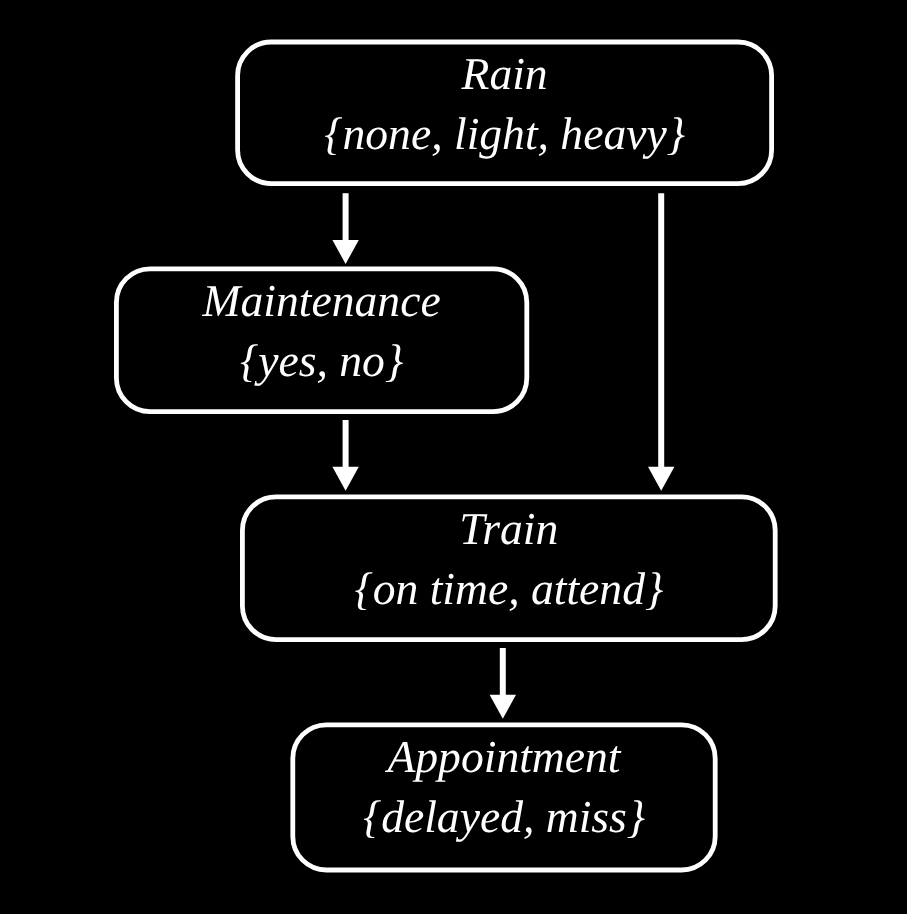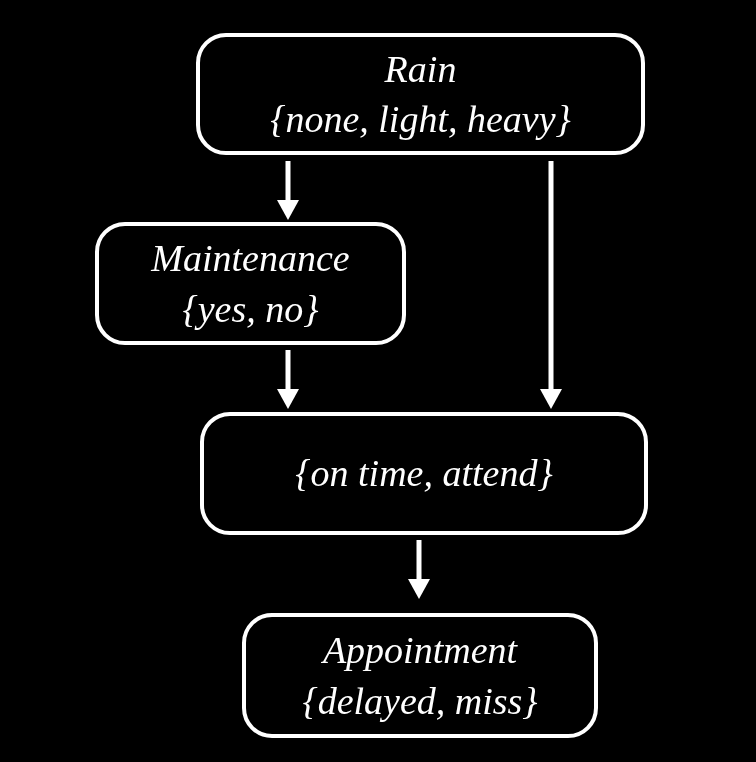--- a/index.html
+++ b/index.html
@@ -18,34 +18,34 @@
   .node {
     position: absolute;
     box-sizing: border-box;
     background: #000000;
     border: 4px solid #ffffff;
     border-radius: 30px;
     color: #ffffff;
     display: flex;
     flex-direction: column;
     align-items: center;
-    justify-content: center;
+    justify-content: flex-start;
     text-align: center;
     font-style: italic;
     font-size: 38px;
     line-height: 1.32;
   }
   .node .node-name,
   .node .node-domain {
     white-space: nowrap;
   }
   #node-rain        { left: 196px; top:  33px; width: 449px; height: 122px; }
-  #node-maintenance { left:  95px; top: 222px; width: 311px; height: 123px; }
+  #node-maintenance { left:  95px; top: 222px; width: 346px; height: 123px; }
   #node-train       { left: 200px; top: 412px; width: 448px; height: 123px; }
-  #node-appointment { left: 242px; top: 602px; width: 356px; height: 125px; margin-top: 11px; }
+  #node-appointment { left: 242px; top: 602px; width: 356px; height: 125px; }
   .edges-layer {
     position: absolute;
     left: 0;
     top: 0;
     width: 756px;
     height: 762px;
     pointer-events: none;
   }
   .edge-shaft {
     stroke: #ffffff;
@@ -85,20 +85,21 @@
     <span class="node-name">Rain</span>
     <span class="node-domain">{none, light, heavy}</span>
   </div>
 
   <div class="node" id="node-maintenance">
     <span class="node-name">Maintenance</span>
     <span class="node-domain">{yes, no}</span>
   </div>
 
   <div class="node" id="node-train">
+    <span class="node-name">Train</span>
     <span class="node-domain">{on time, attend}</span>
   </div>
 
   <div class="node" id="node-appointment">
     <span class="node-name">Appointment</span>
     <span class="node-domain">{delayed, miss}</span>
   </div>
 
 </div>
 

